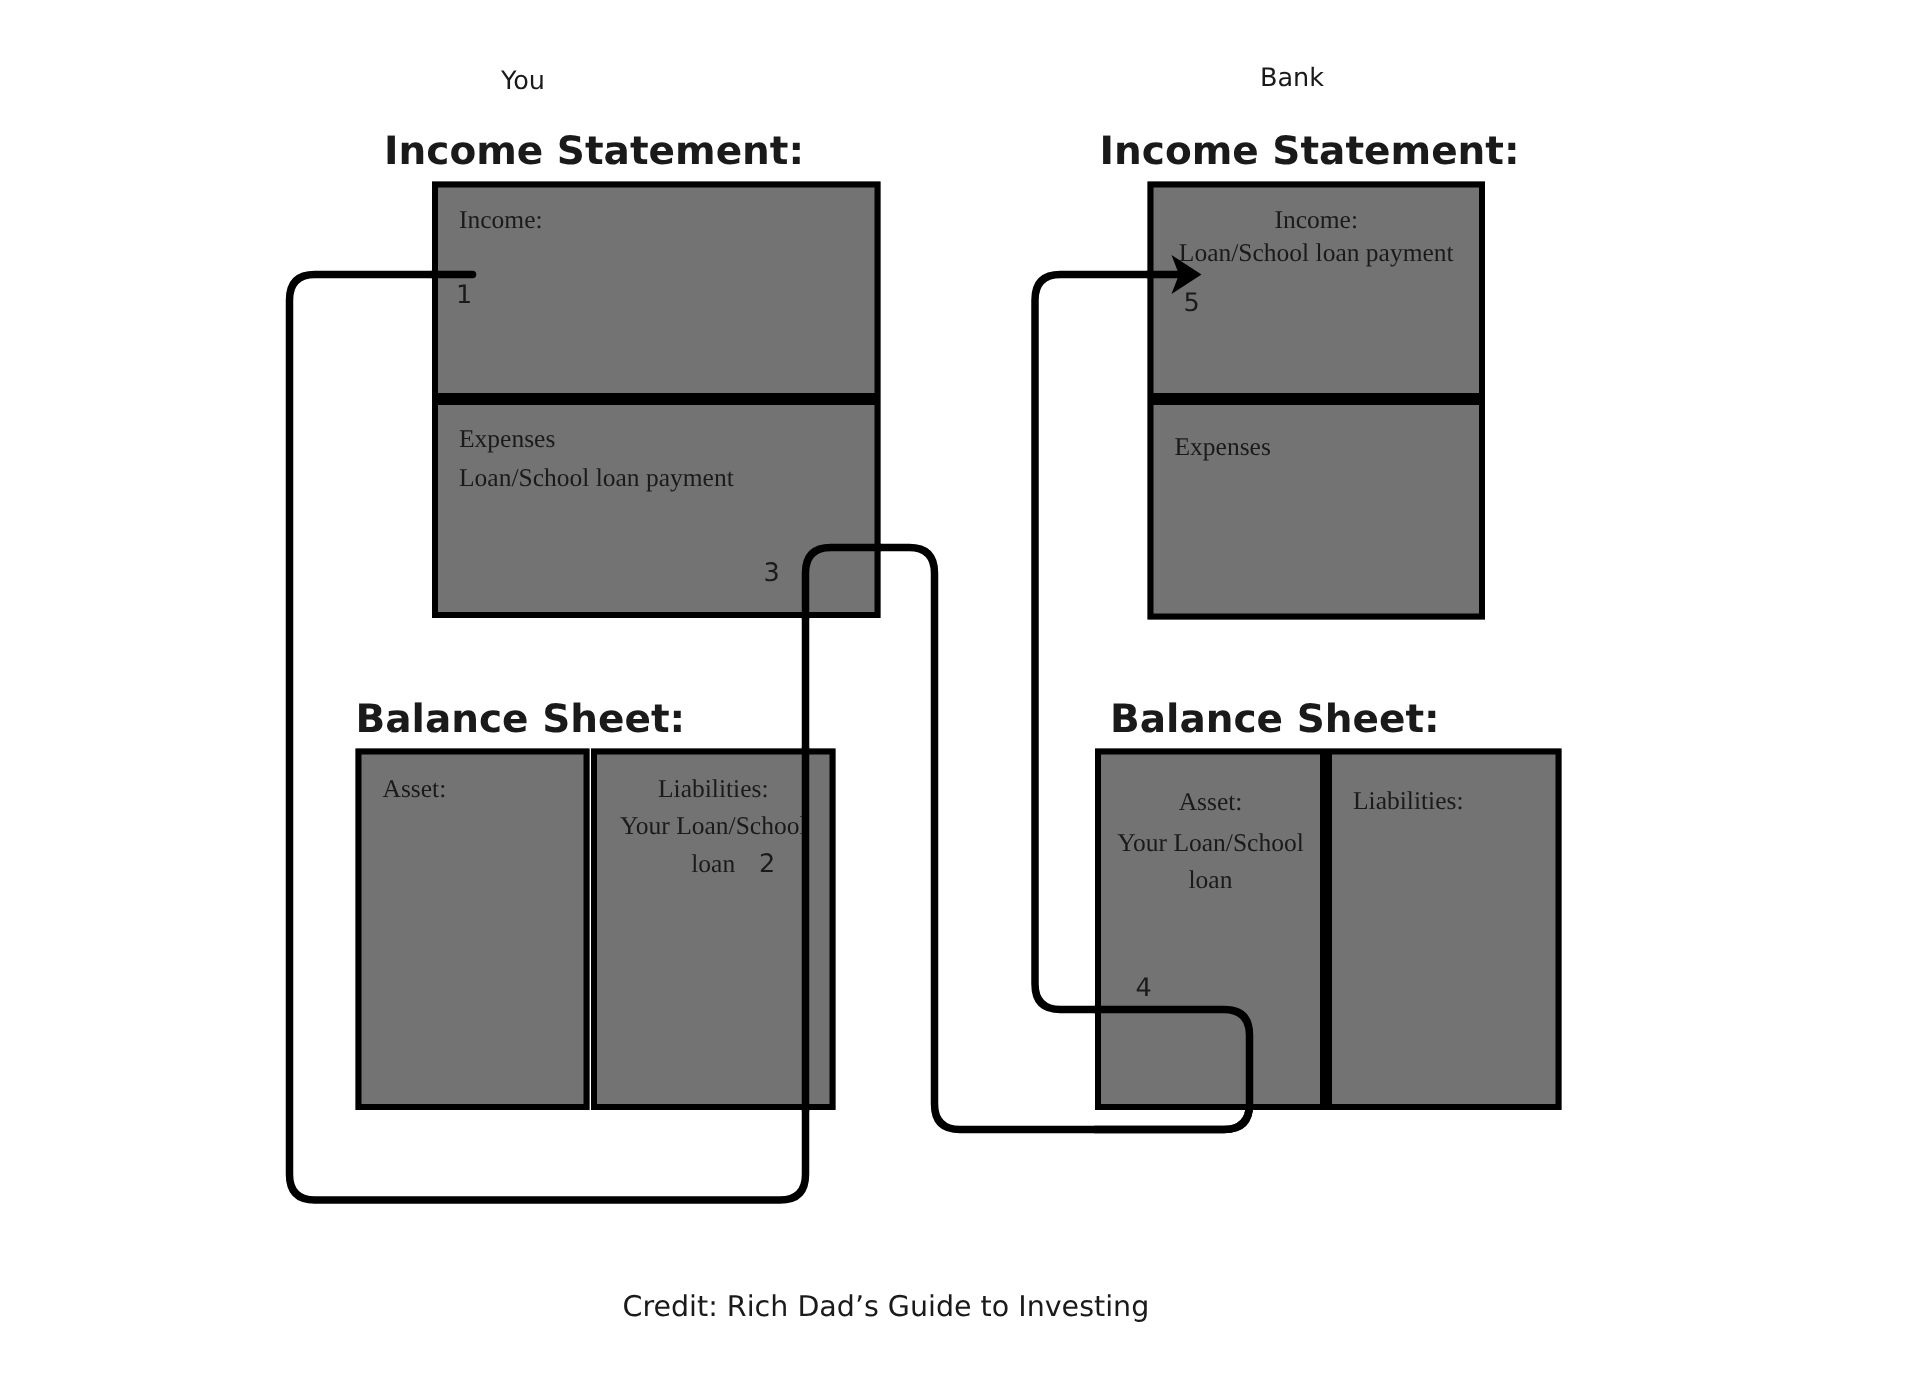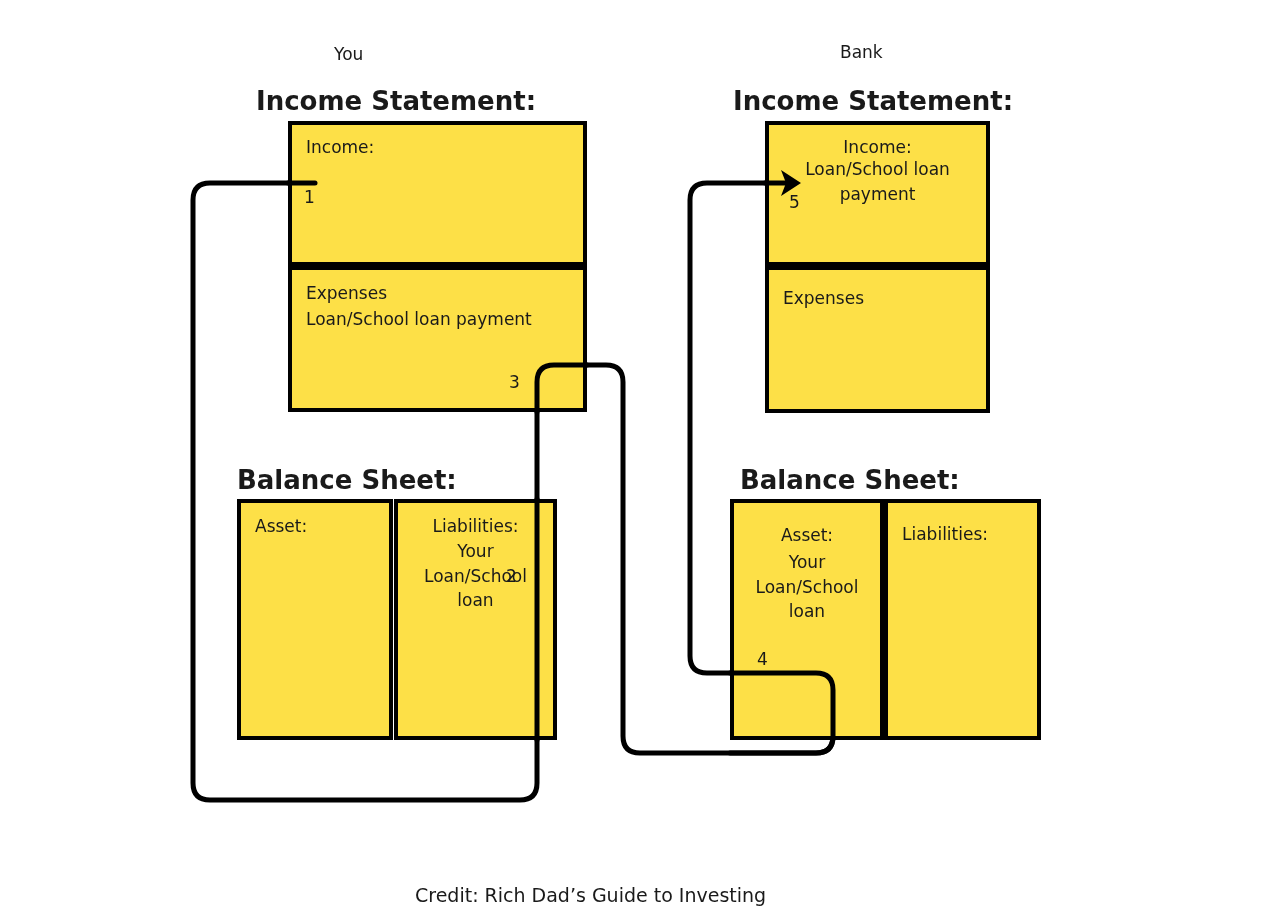--- a/index.html
+++ b/index.html
@@ -52,24 +52,25 @@
     font-size: 26px;
     line-height: 1.2;
     color: #1a1a1a;
     white-space: nowrap;
     z-index: 3;
     font-weight: bold;
   }
   
   .box {
     position: absolute;
-    background: #fde047;
+    background: #737373;
     border: 4px solid #000000;
     box-sizing: border-box;
     z-index: 2;
+    font-family: Liberation Serif, serif;
   }
   .box-text {
     position: absolute;
     left: 0;
     right: 0;
     font-size: 17px;
     line-height: 1.45;
     color: #1a1a1a;
     text-align: center;
     padding: 0 6px;
@@ -196,15 +197,15 @@
              L 816 673
              Q 833 673 833 690
              L 833 736
              Q 833 753 816 753
              L 730 753"></path>
 
     <path class="wire" d="M 765 183 L 786 183"></path>
     <polygon class="wire-head" points="781,170 801,183 781,196 786,183"></polygon>
   </svg>
 
-  <div class="credit" style="left:415px; top:884px;">Credit: Rich Dad’s Guide to Investing</div>
+  <div class="credit" style="left:415px; top:860px;">Credit: Rich Dad’s Guide to Investing</div>
 
 </div>
 
 </body></html>

